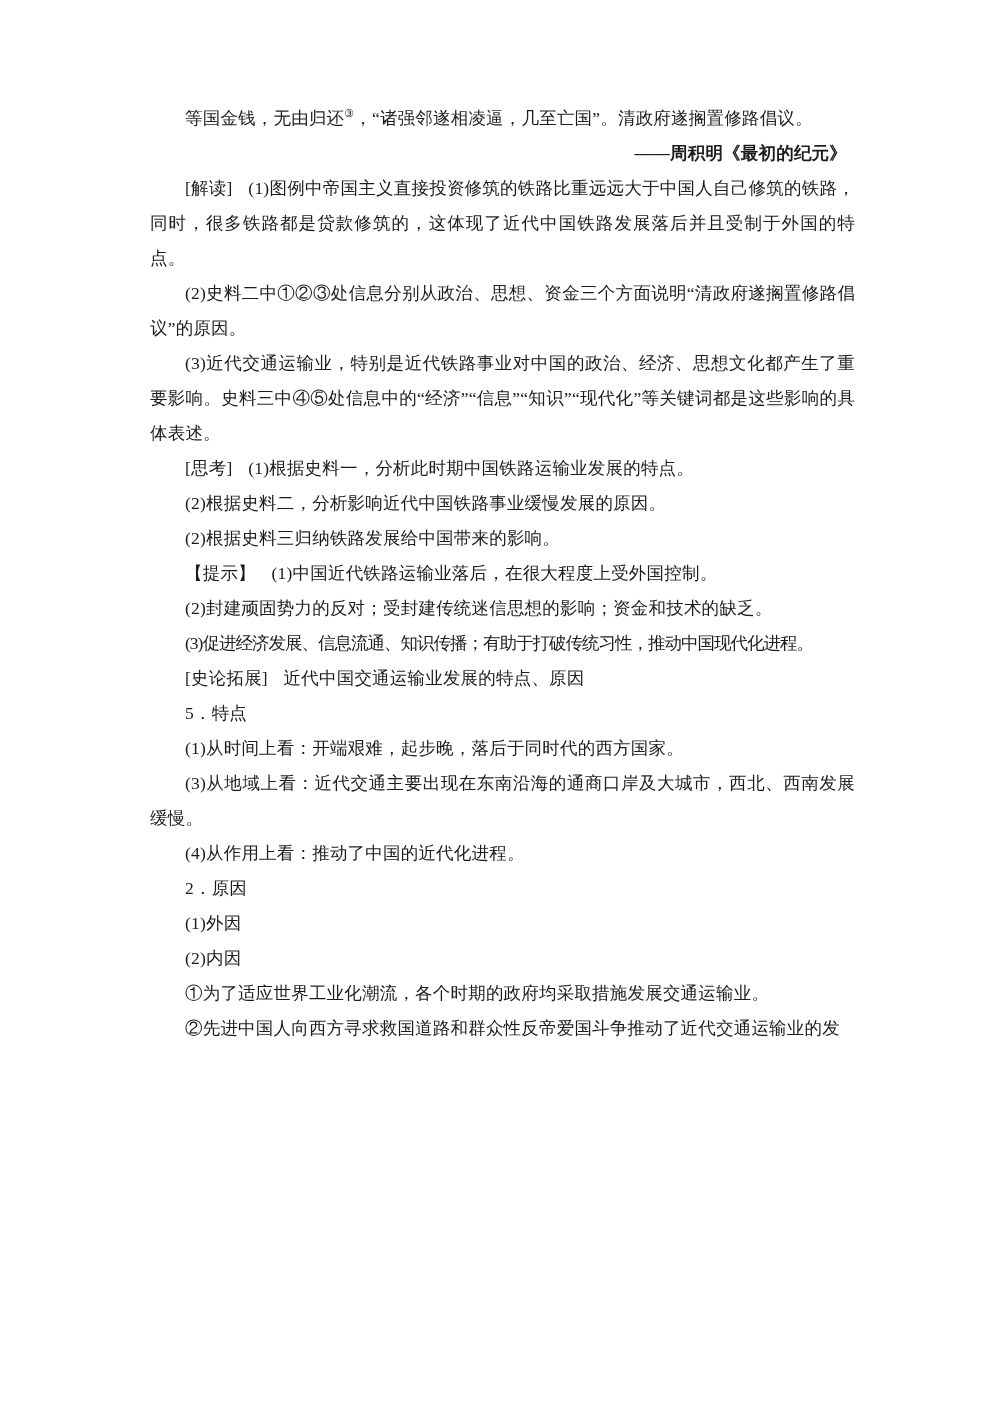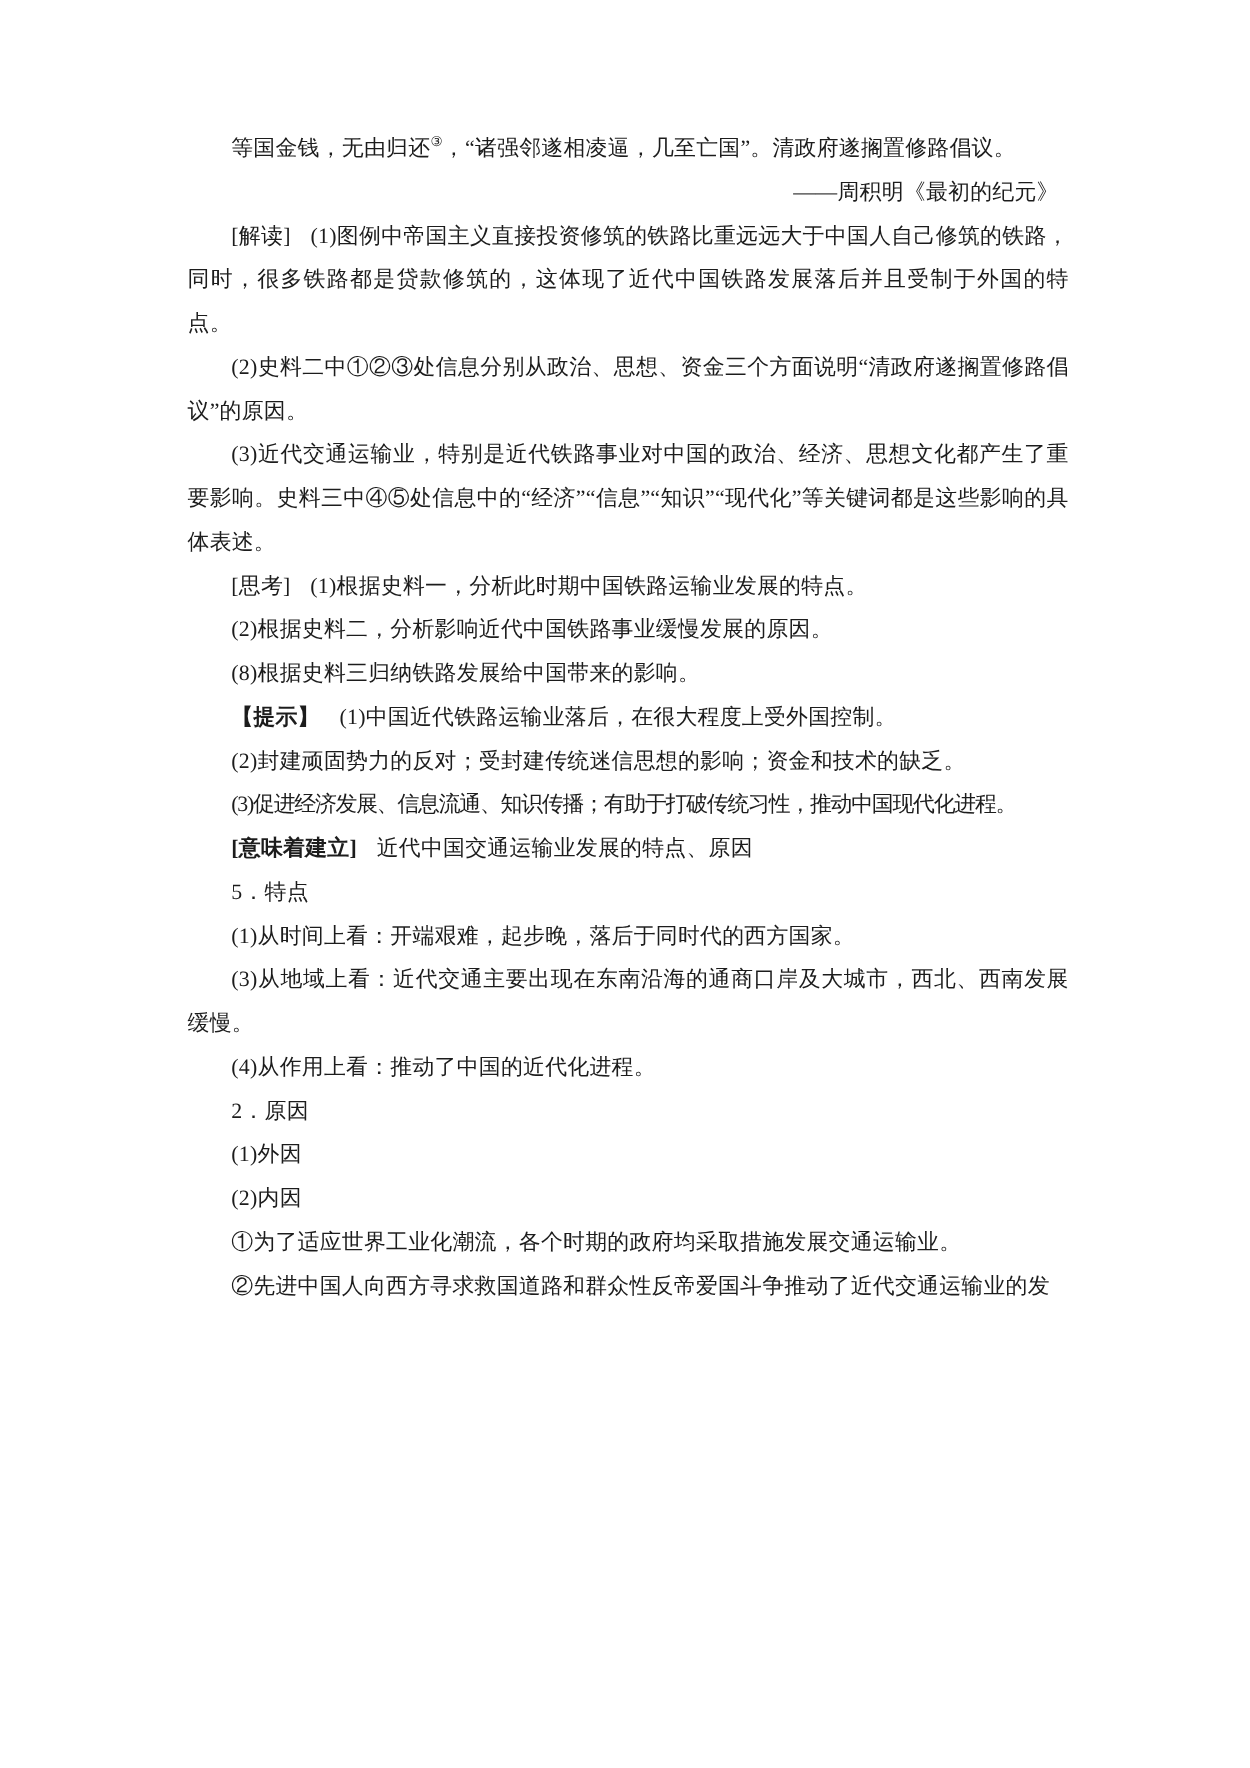--- a/index.html
+++ b/index.html
@@ -27,55 +27,56 @@
     line-height: 35px;
     text-align: justify;
     text-indent: 2em;
     letter-spacing: 0.2px;
     word-break: break-all;
   }
   p.attr {
     text-align: right;
     text-indent: 0;
     padding-right: 8px;
+    font-weight: bold;
   }
   p.tight {
     letter-spacing: -1px;
   }
   sup.fn {
     font-size: 0.62em;
     vertical-align: super;
     line-height: 0;
   }
   .tag { margin-right: 0.9em; }
-  .tag-bold { font-weight: bold; }
+  .tag-bold { font-weight: normal; }
 </style>
 </head>
 <body>
 
 <div class="page">
 
   <p class="para"><span>等国金钱，无由归还</span><sup class="fn">③</sup><span>，“诸强邻遂相凌逼，几至亡国”。清政府遂搁置修路倡议。</span></p>
 
 
   <p class="para attr">——周积明《最初的纪元》</p>
 
   <p class="para"><span class="tag">[解读]</span><span>(1)图例中帝国主义直接投资修筑的铁路比重远远大于中国人自己修筑的铁路，同时，很多铁路都是贷款修筑的，这体现了近代中国铁路发展落后并且受制于外国的特点。</span></p>
   <p class="para">(2)史料二中①②③处信息分别从政治、思想、资金三个方面说明“清政府遂搁置修路倡议”的原因。</p>
   <p class="para">(3)近代交通运输业，特别是近代铁路事业对中国的政治、经济、思想文化都产生了重要影响。史料三中④⑤处信息中的“经济”“信息”“知识”“现代化”等关键词都是这些影响的具体表述。</p>
 
   <p class="para"><span class="tag">[思考]</span><span>(1)根据史料一，分析此时期中国铁路运输业发展的特点。</span></p>
   <p class="para">(2)根据史料二，分析影响近代中国铁路事业缓慢发展的原因。</p>
-  <p class="para">(8)根据史料三归纳铁路发展给中国带来的影响。</p>
+  <p class="para">(2)根据史料三归纳铁路发展给中国带来的影响。</p>
 
   <p class="para"><span class="tag tag-bold">【提示】</span><span>(1)中国近代铁路运输业落后，在很大程度上受外国控制。</span></p>
   <p class="para">(2)封建顽固势力的反对；受封建传统迷信思想的影响；资金和技术的缺乏。</p>
   <p class="para tight">(3)促进经济发展、信息流通、知识传播；有助于打破传统习性，推动中国现代化进程。</p>
 
-  <p class="para"><span class="tag tag-bold">[意味着建立]</span><span>近代中国交通运输业发展的特点、原因</span></p>
+  <p class="para"><span class="tag tag-bold">[史论拓展]</span><span>近代中国交通运输业发展的特点、原因</span></p>
 
   <p class="para">5．特点</p>
   <p class="para">(1)从时间上看：开端艰难，起步晚，落后于同时代的西方国家。</p>
   <p class="para">(3)从地域上看：近代交通主要出现在东南沿海的通商口岸及大城市，西北、西南发展缓慢。</p>
   <p class="para">(4)从作用上看：推动了中国的近代化进程。</p>
 
   <p class="para">2．原因</p>
   <p class="para">(1)外因</p>
   <p class="para">(2)内因</p>
   <p class="para">①为了适应世界工业化潮流，各个时期的政府均采取措施发展交通运输业。</p>

